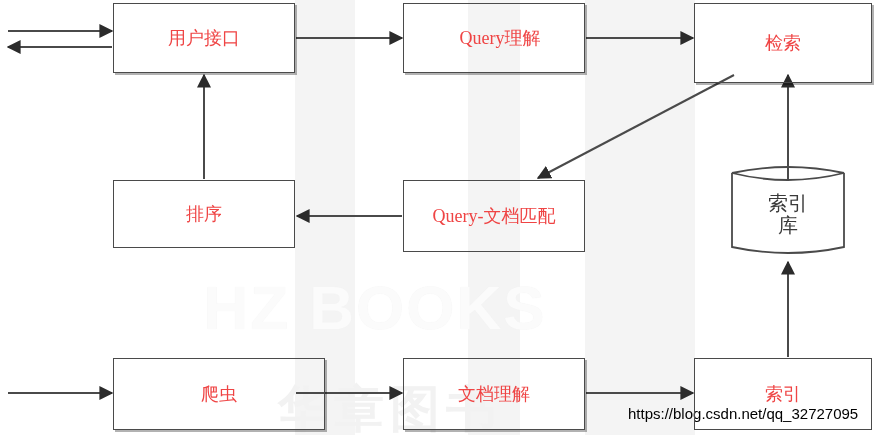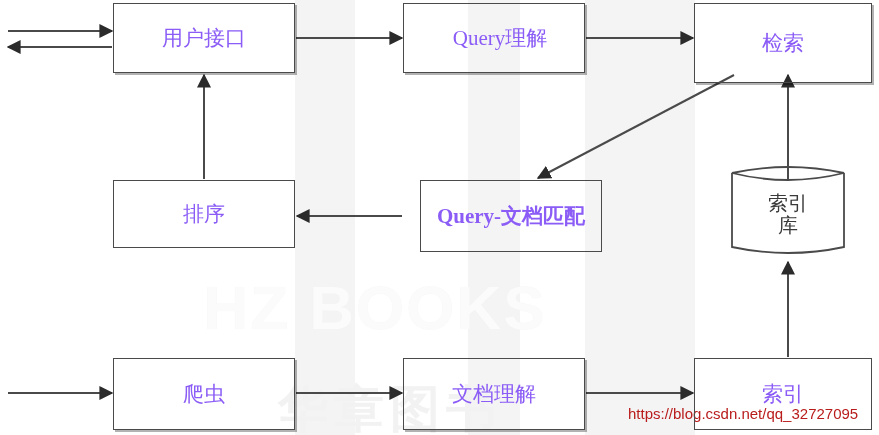--- a/index.html
+++ b/index.html
@@ -52,37 +52,37 @@
     color: #f2f2f2;
     pointer-events: none;
     user-select: none;
   }
   .wm-url {
     position: absolute;
     left: 628px;
     top: 405px;
     font-family: "Liberation Sans", "DejaVu Sans", sans-serif;
     font-size: 15px;
-    color: #b91c1c;
+    color: #000000;
     white-space: nowrap;
     pointer-events: none;
     user-select: none;
   }
 
   
   .node {
     position: absolute;
     box-sizing: border-box;
     border: 1.6px solid #4a4a4a;
     background: transparent;
     display: flex;
     align-items: center;
     justify-content: center;
-    color: #8b5cf6;
-    font-size: 21px;
+    color: #ef4444;
+    font-size: 18px;
     line-height: 1.15;
     text-align: right;
     white-space: nowrap;
     z-index: 3;
   }
   .node.shadow {
     box-shadow: 2px 2px 0 rgba(0,0,0,0.30);
   }
 
   
@@ -173,36 +173,36 @@
   </div>
 
   <div class="node shadow" style="left:694px; top:3px; width:178px; height:80px;">
     <span>检索</span>
   </div>
 
   <div class="node" style="left:113px; top:180px; width:182px; height:68px;">
     <span>排序</span>
   </div>
 
-  <div class="node" style="left:420px; top:180px; width:182px; height:72px;font-weight:bold;">
+  <div class="node" style="left:403px; top:180px; width:182px; height:72px;">
     <span>Query-文档匹配</span>
   </div>
 
   <div class="cyl" style="left:729px; top:160px; width:118px; height:100px;">
     <svg class="cylsvg" width="118" height="100" viewBox="0 0 118 100" xmlns="http://www.w3.org/2000/svg">
       <path d="M 3 13 L 3 87 Q 59 99 115 87 L 115 13" fill="none" stroke="#4a4a4a" stroke-width="1.8"></path>
       <path d="M 3 13 Q 59 27 115 13 Q 59 1 3 13 Z" fill="none" stroke="#4a4a4a" stroke-width="1.8"></path>
     </svg>
     <div class="cyl-label">
       <span>索引</span>
       <span>库</span>
     </div>
   </div>
 
-  <div class="node shadow" style="left:113px; top:358px; width:182px; height:72px;">
+  <div class="node shadow" style="left:113px; top:358px; width:212px; height:72px;">
     <span>爬虫</span>
   </div>
 
   <div class="node shadow" style="left:403px; top:358px; width:182px; height:72px;">
     <span>文档理解</span>
   </div>
 
   <div class="node" style="left:694px; top:358px; width:178px; height:72px;">
     <span>索引</span>
   </div>

